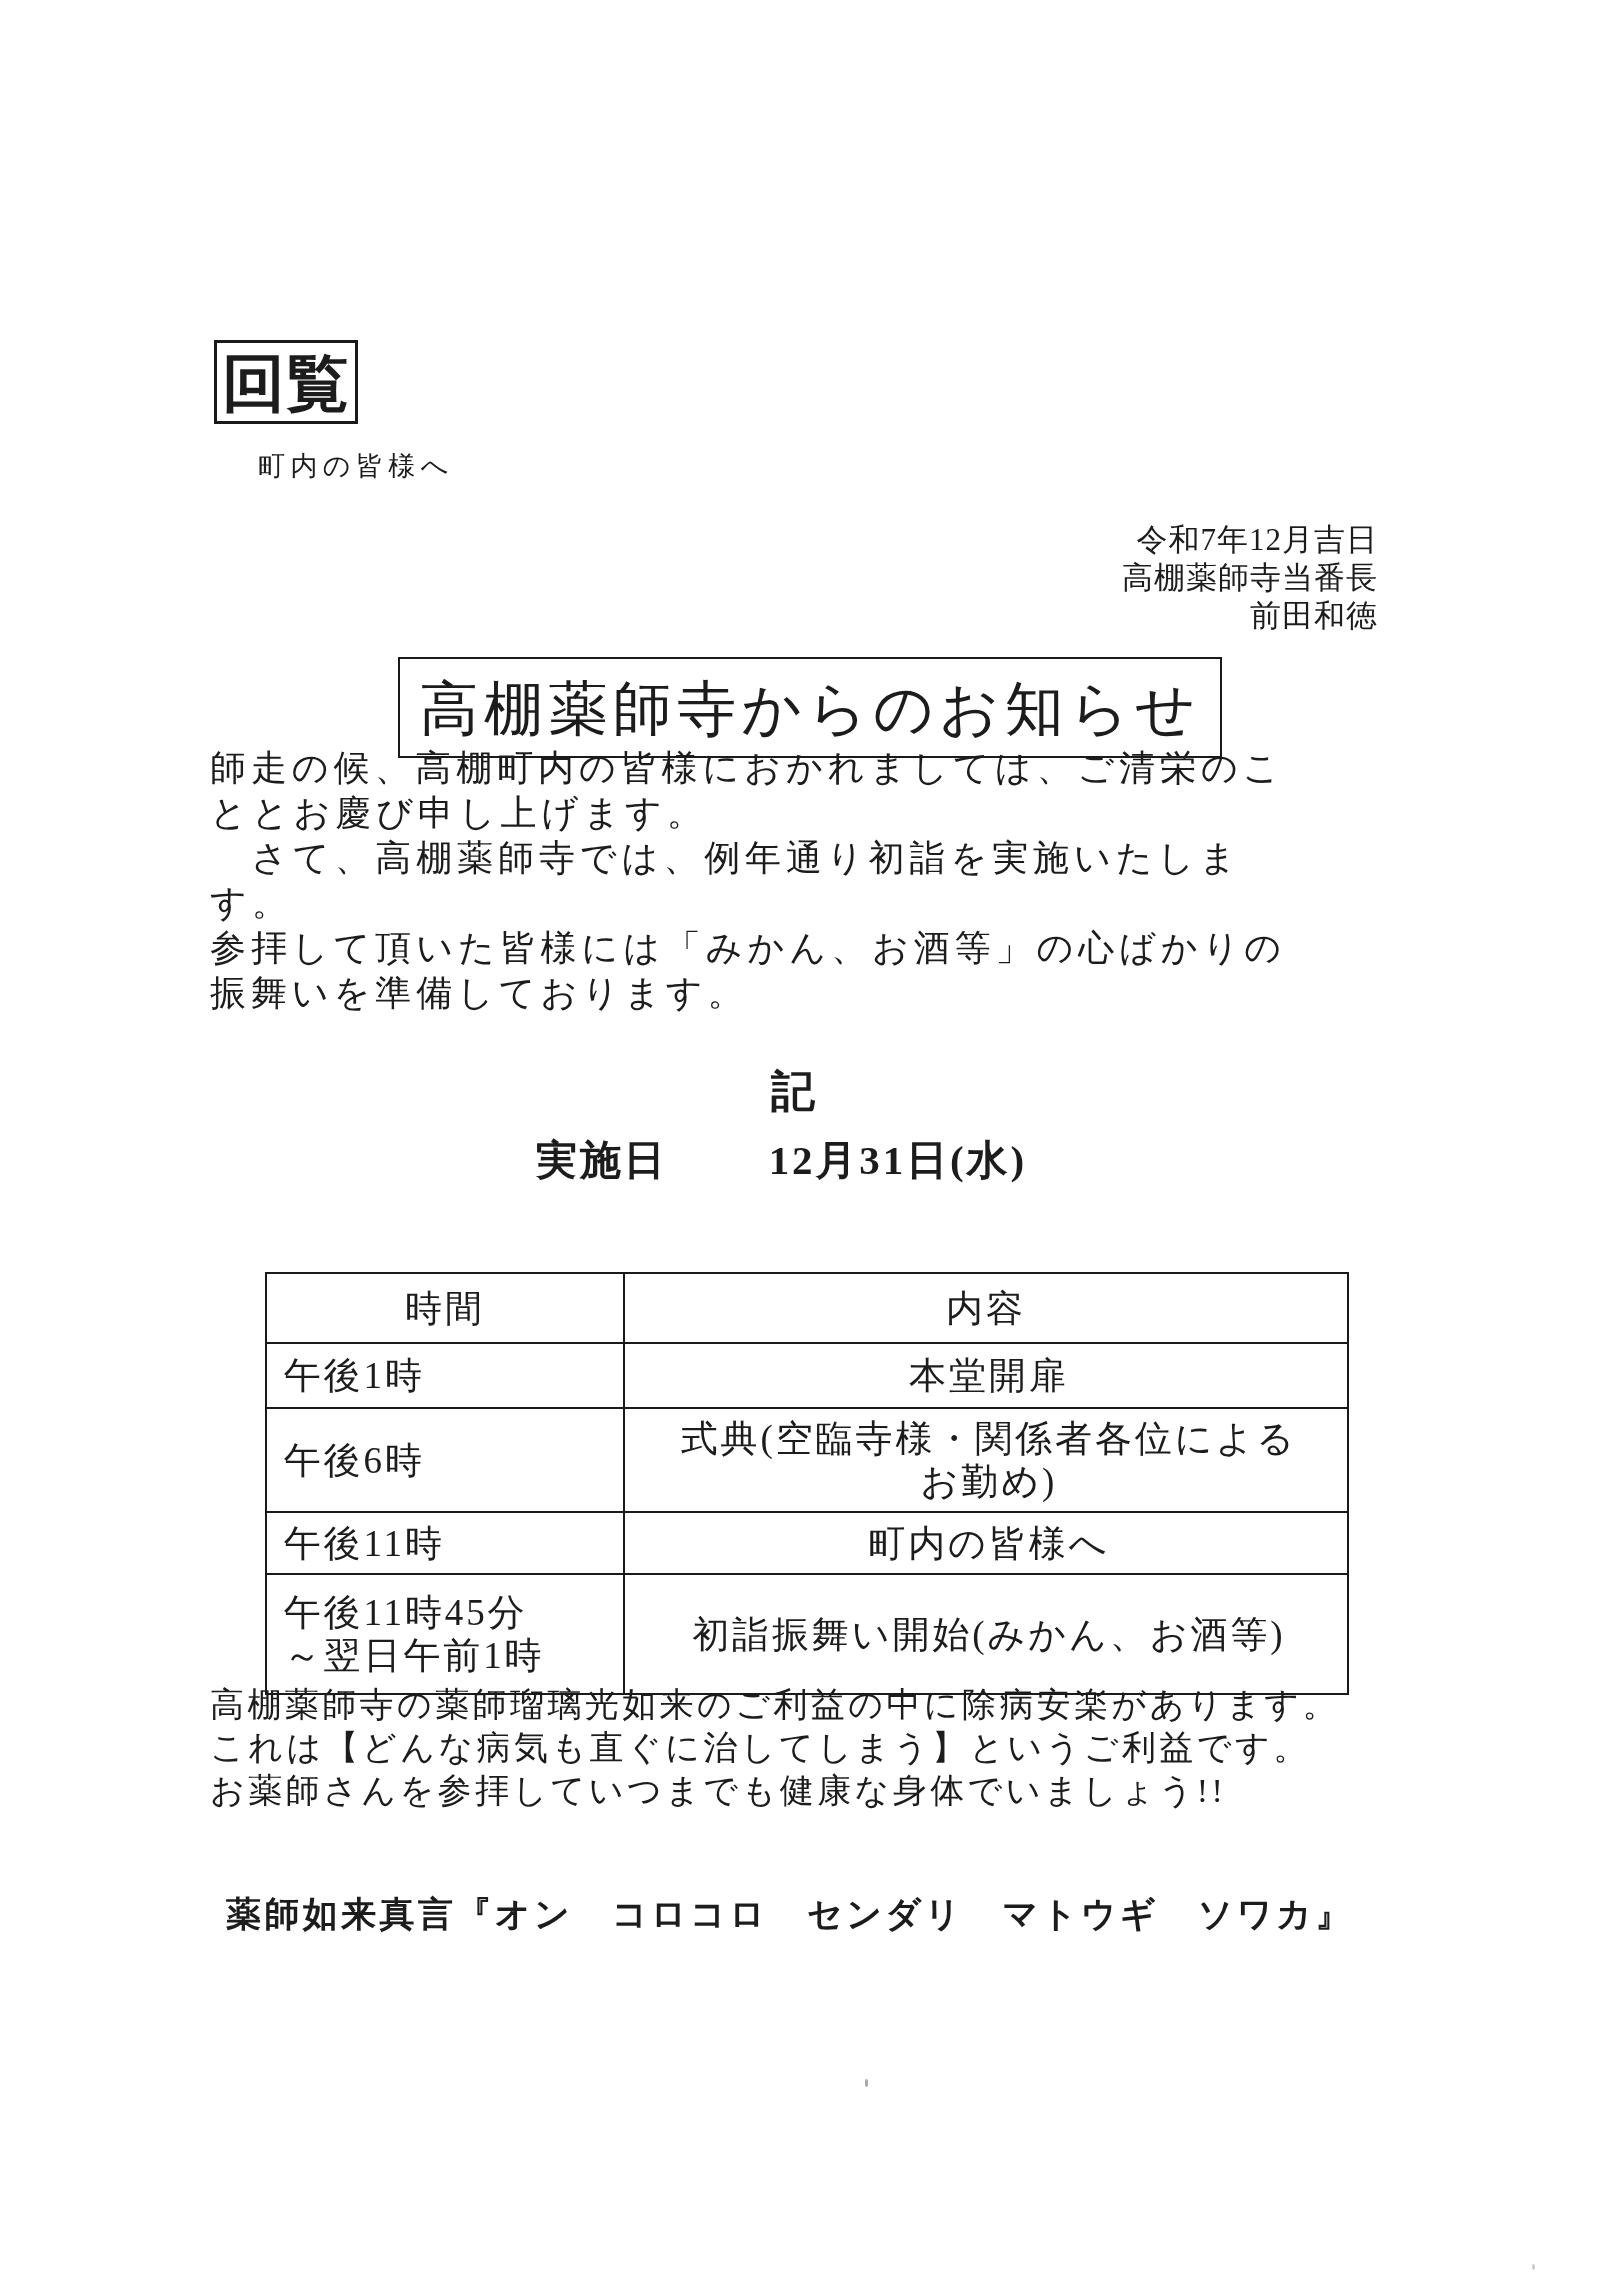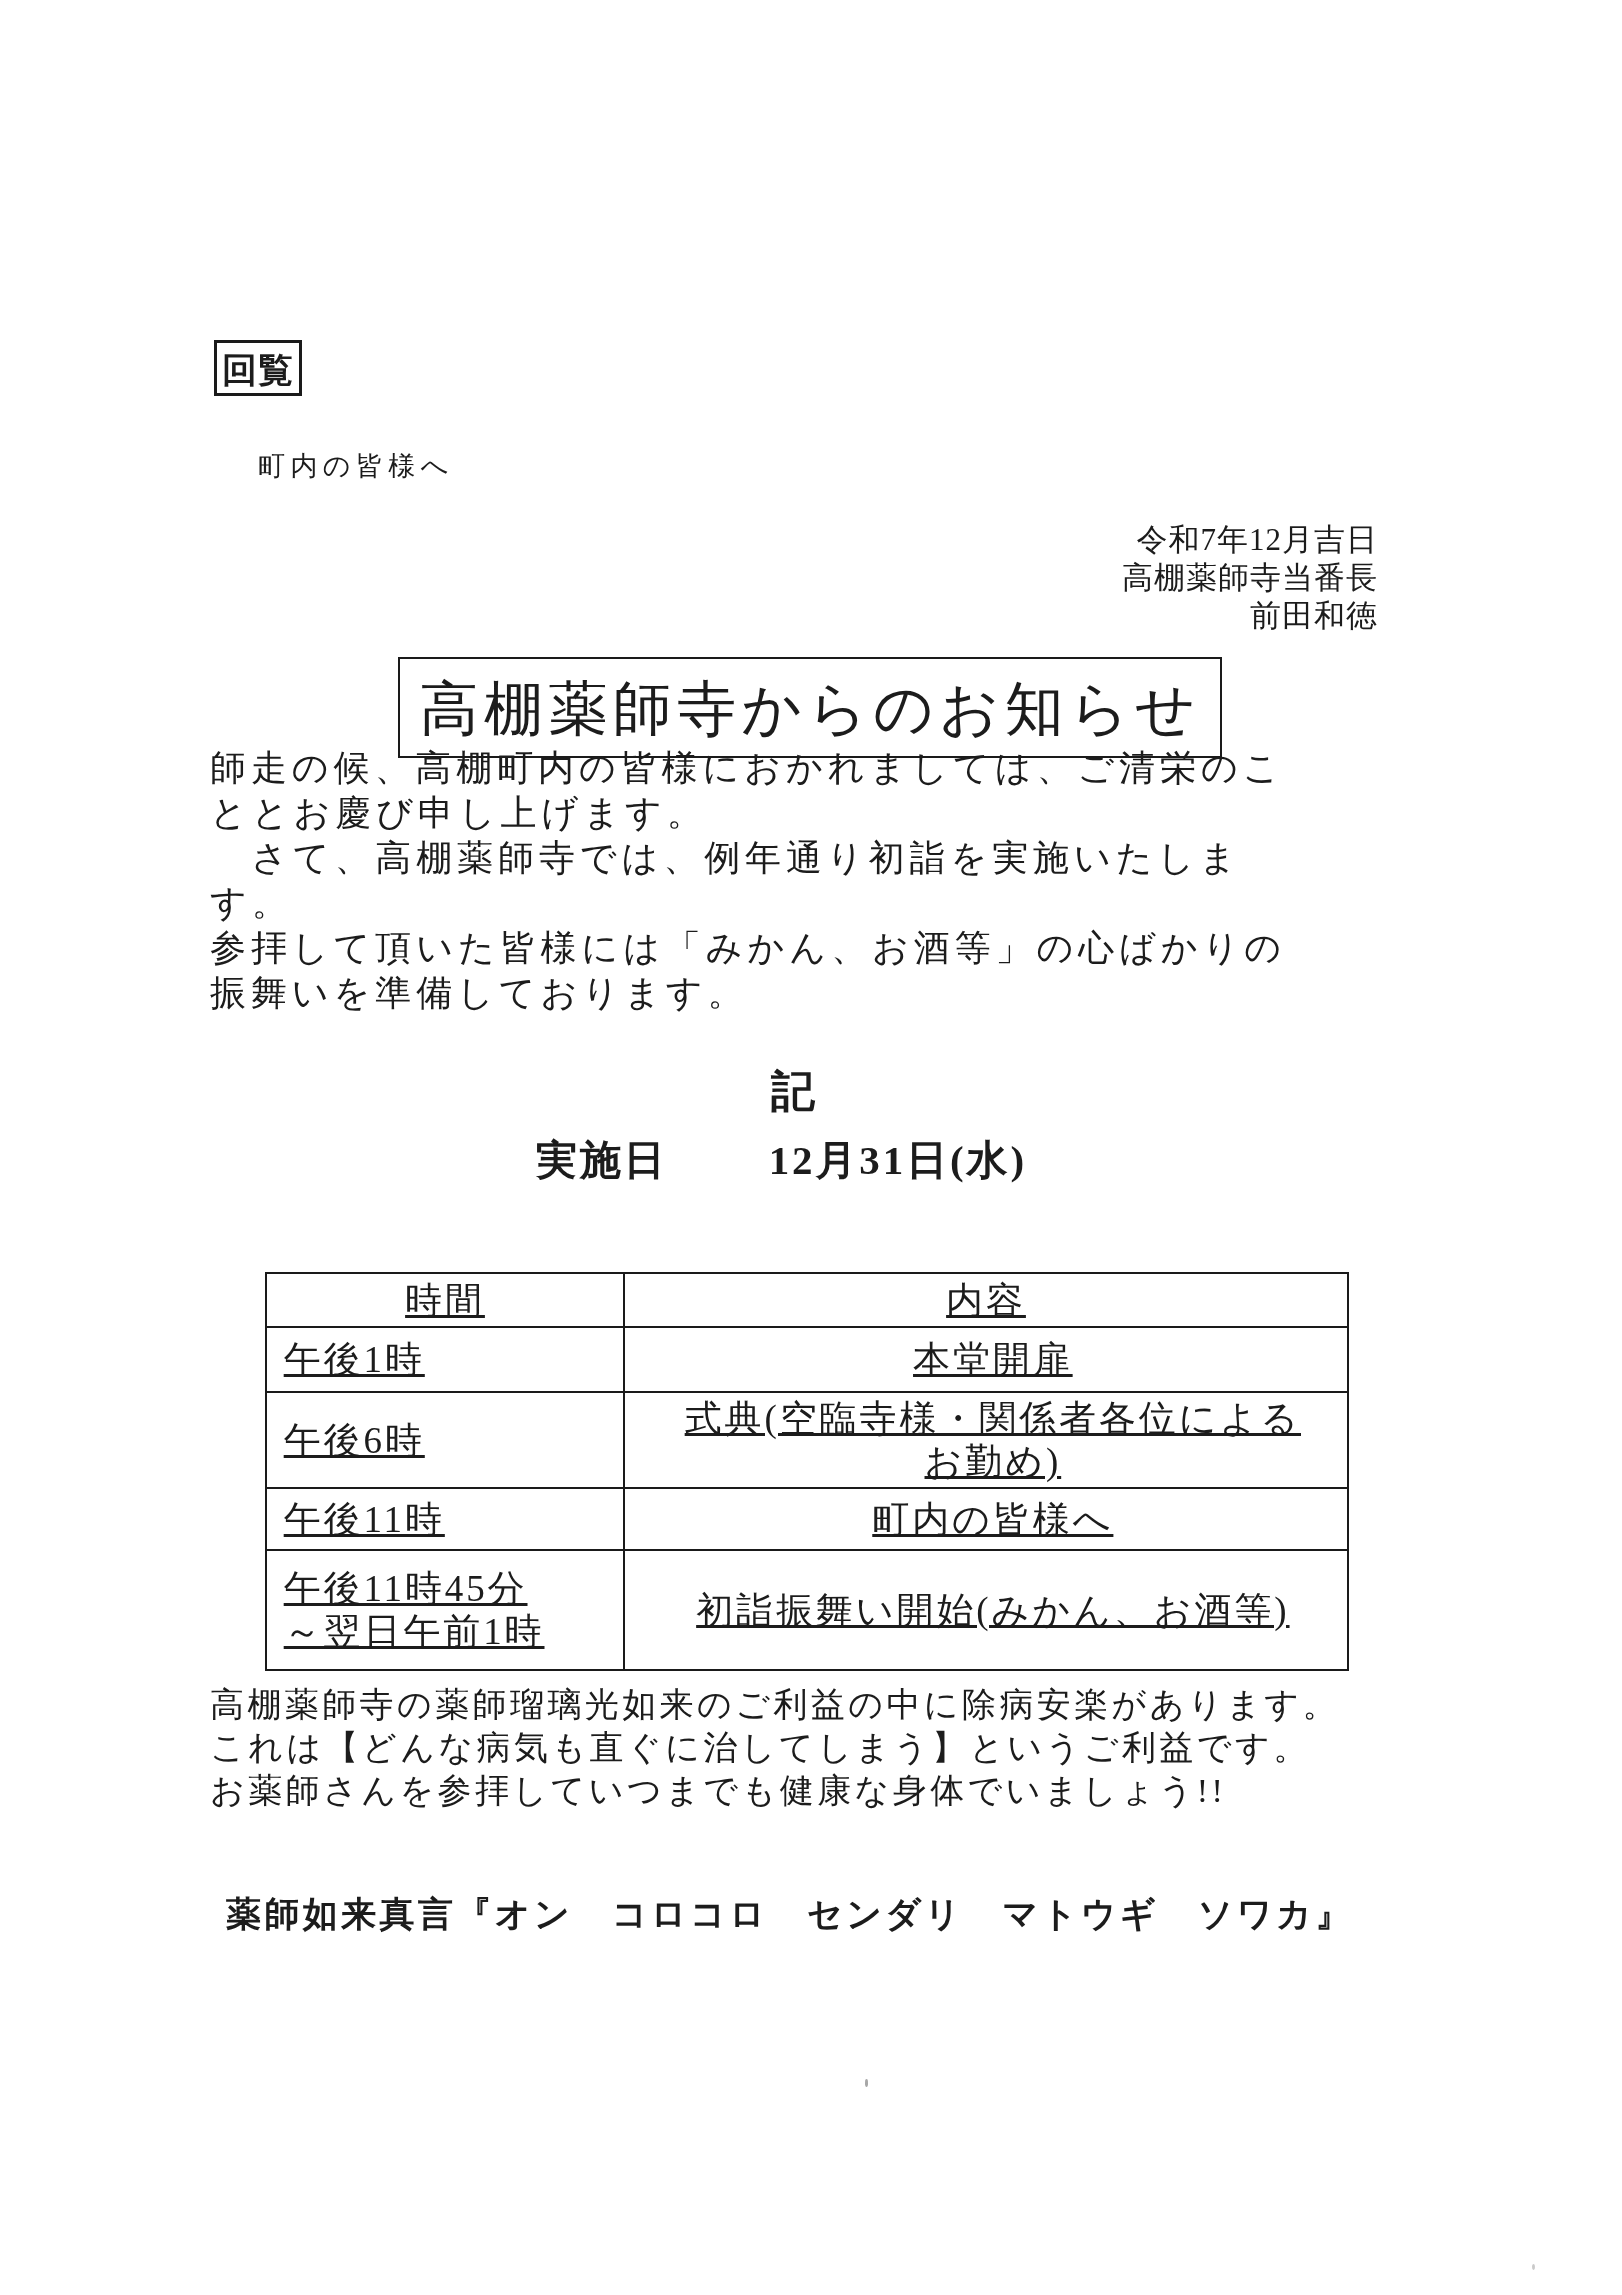--- a/index.html
+++ b/index.html
@@ -11,21 +11,21 @@
     color:#1c1c1c;
     font-family:"Liberation Serif","DejaVu Serif",serif;
     overflow:hidden;
   }
   .gothic{font-family:"Liberation Sans","DejaVu Sans",sans-serif;}
 
   #kairan{
     position:absolute;left:214px;top:340px;
     border:3.4px solid #1a1a1a;
     padding:8.8px 4.9px 5.9px 4.9px;
-    font-size:35px;font-weight:bold;line-height:1;letter-spacing:1px;text-align:right;
+    font-size:63px;font-weight:bold;line-height:1;letter-spacing:1px;text-align:right;
   }
   #audience{
     position:absolute;left:258px;top:453px;
     font-size:27px;line-height:1;letter-spacing:5.4px;
   }
   #issued{
     position:absolute;right:245px;top:521px;
     text-align:right;font-size:31px;line-height:38px;letter-spacing:1px;
   }
   #title-box{
@@ -50,22 +50,21 @@
   #schedule{
     position:absolute;left:265px;top:1272px;width:1082px;
     border-collapse:collapse;table-layout:fixed;
     font-size:37px;letter-spacing:2.9px;
   }
   #schedule th,#schedule td{
     border:2.9px solid #1a1a1a;
     line-height:43px;
     white-space:pre-line;
     vertical-align:middle;
-    padding:0;
-    text-decoration:underline;
+    padding:8px;
   }
   #schedule th{font-weight:normal;text-align:center;height:52px;}
   #schedule col.c-time{width:358px;}
   #schedule col.c-content{width:724px;}
   #schedule td.time{padding-left:16.7px;text-align:left;}
   #schedule td.content{padding-left:13.7px;text-align:center;}
   #schedule tr.r1{height:65px;}
   #schedule tr.r2{height:96px;border-radius:31px;}
   #schedule tr.r3{height:62px;}
   #schedule tr.r4{height:120px;}

